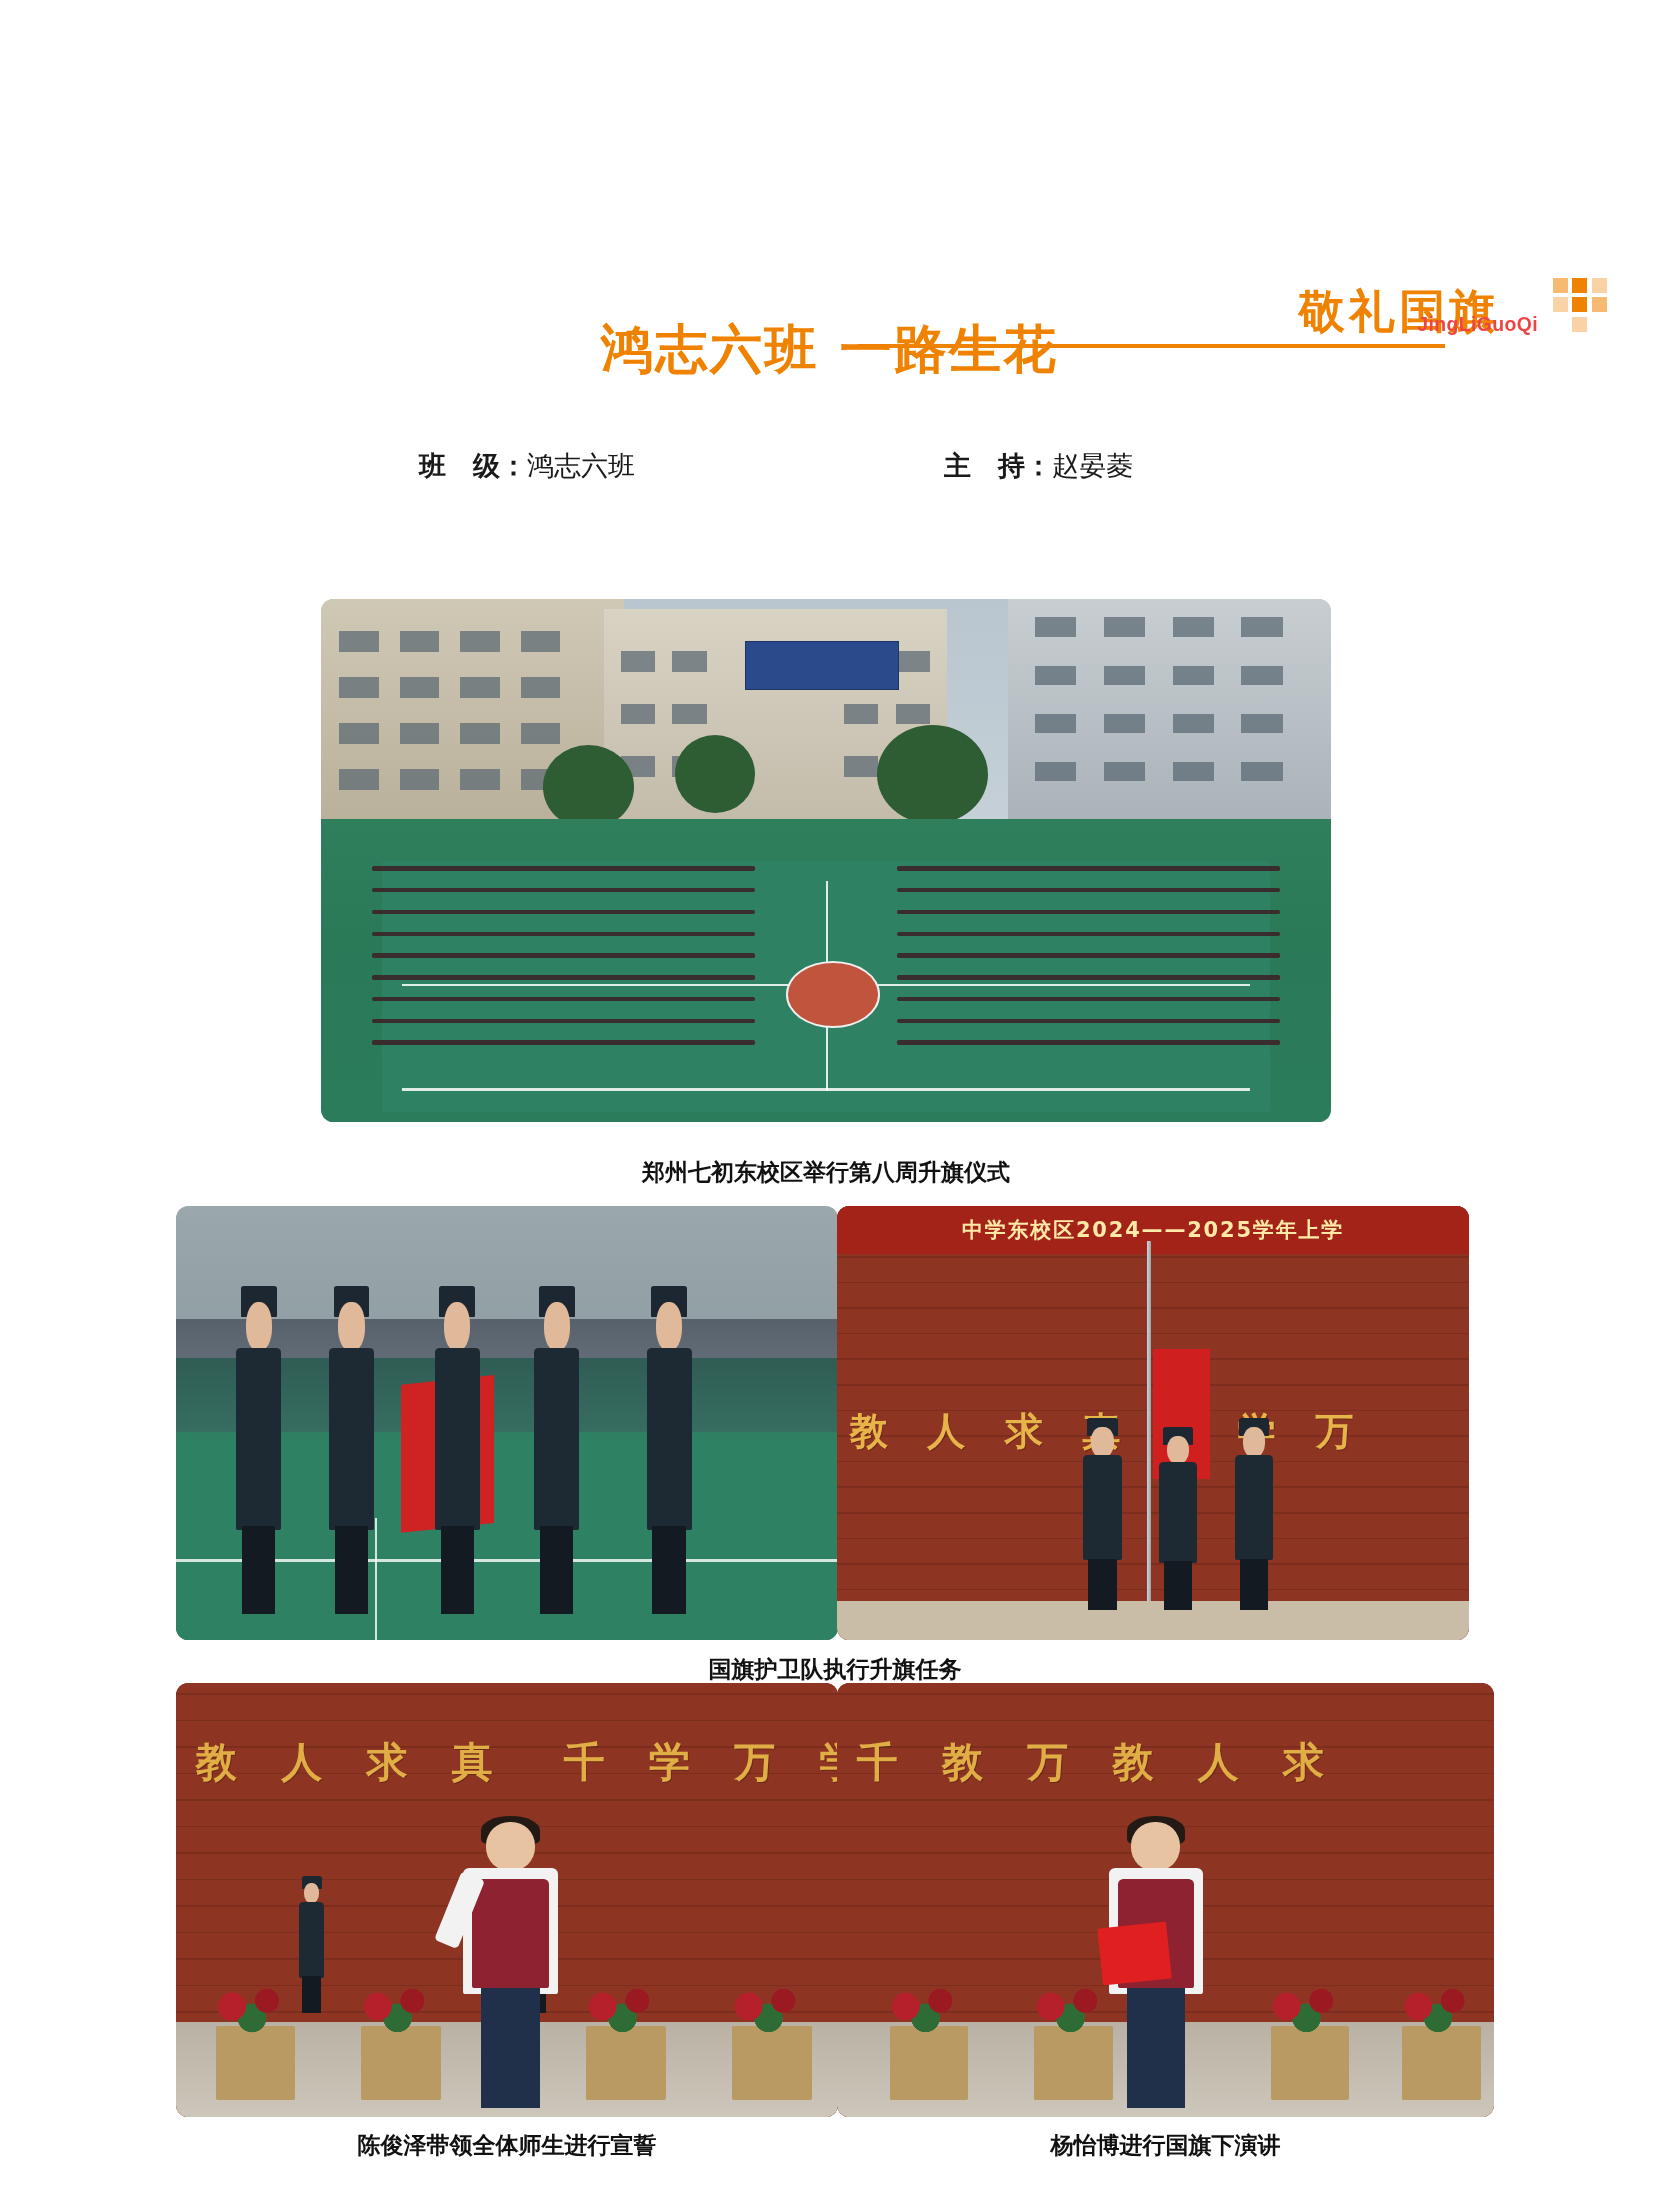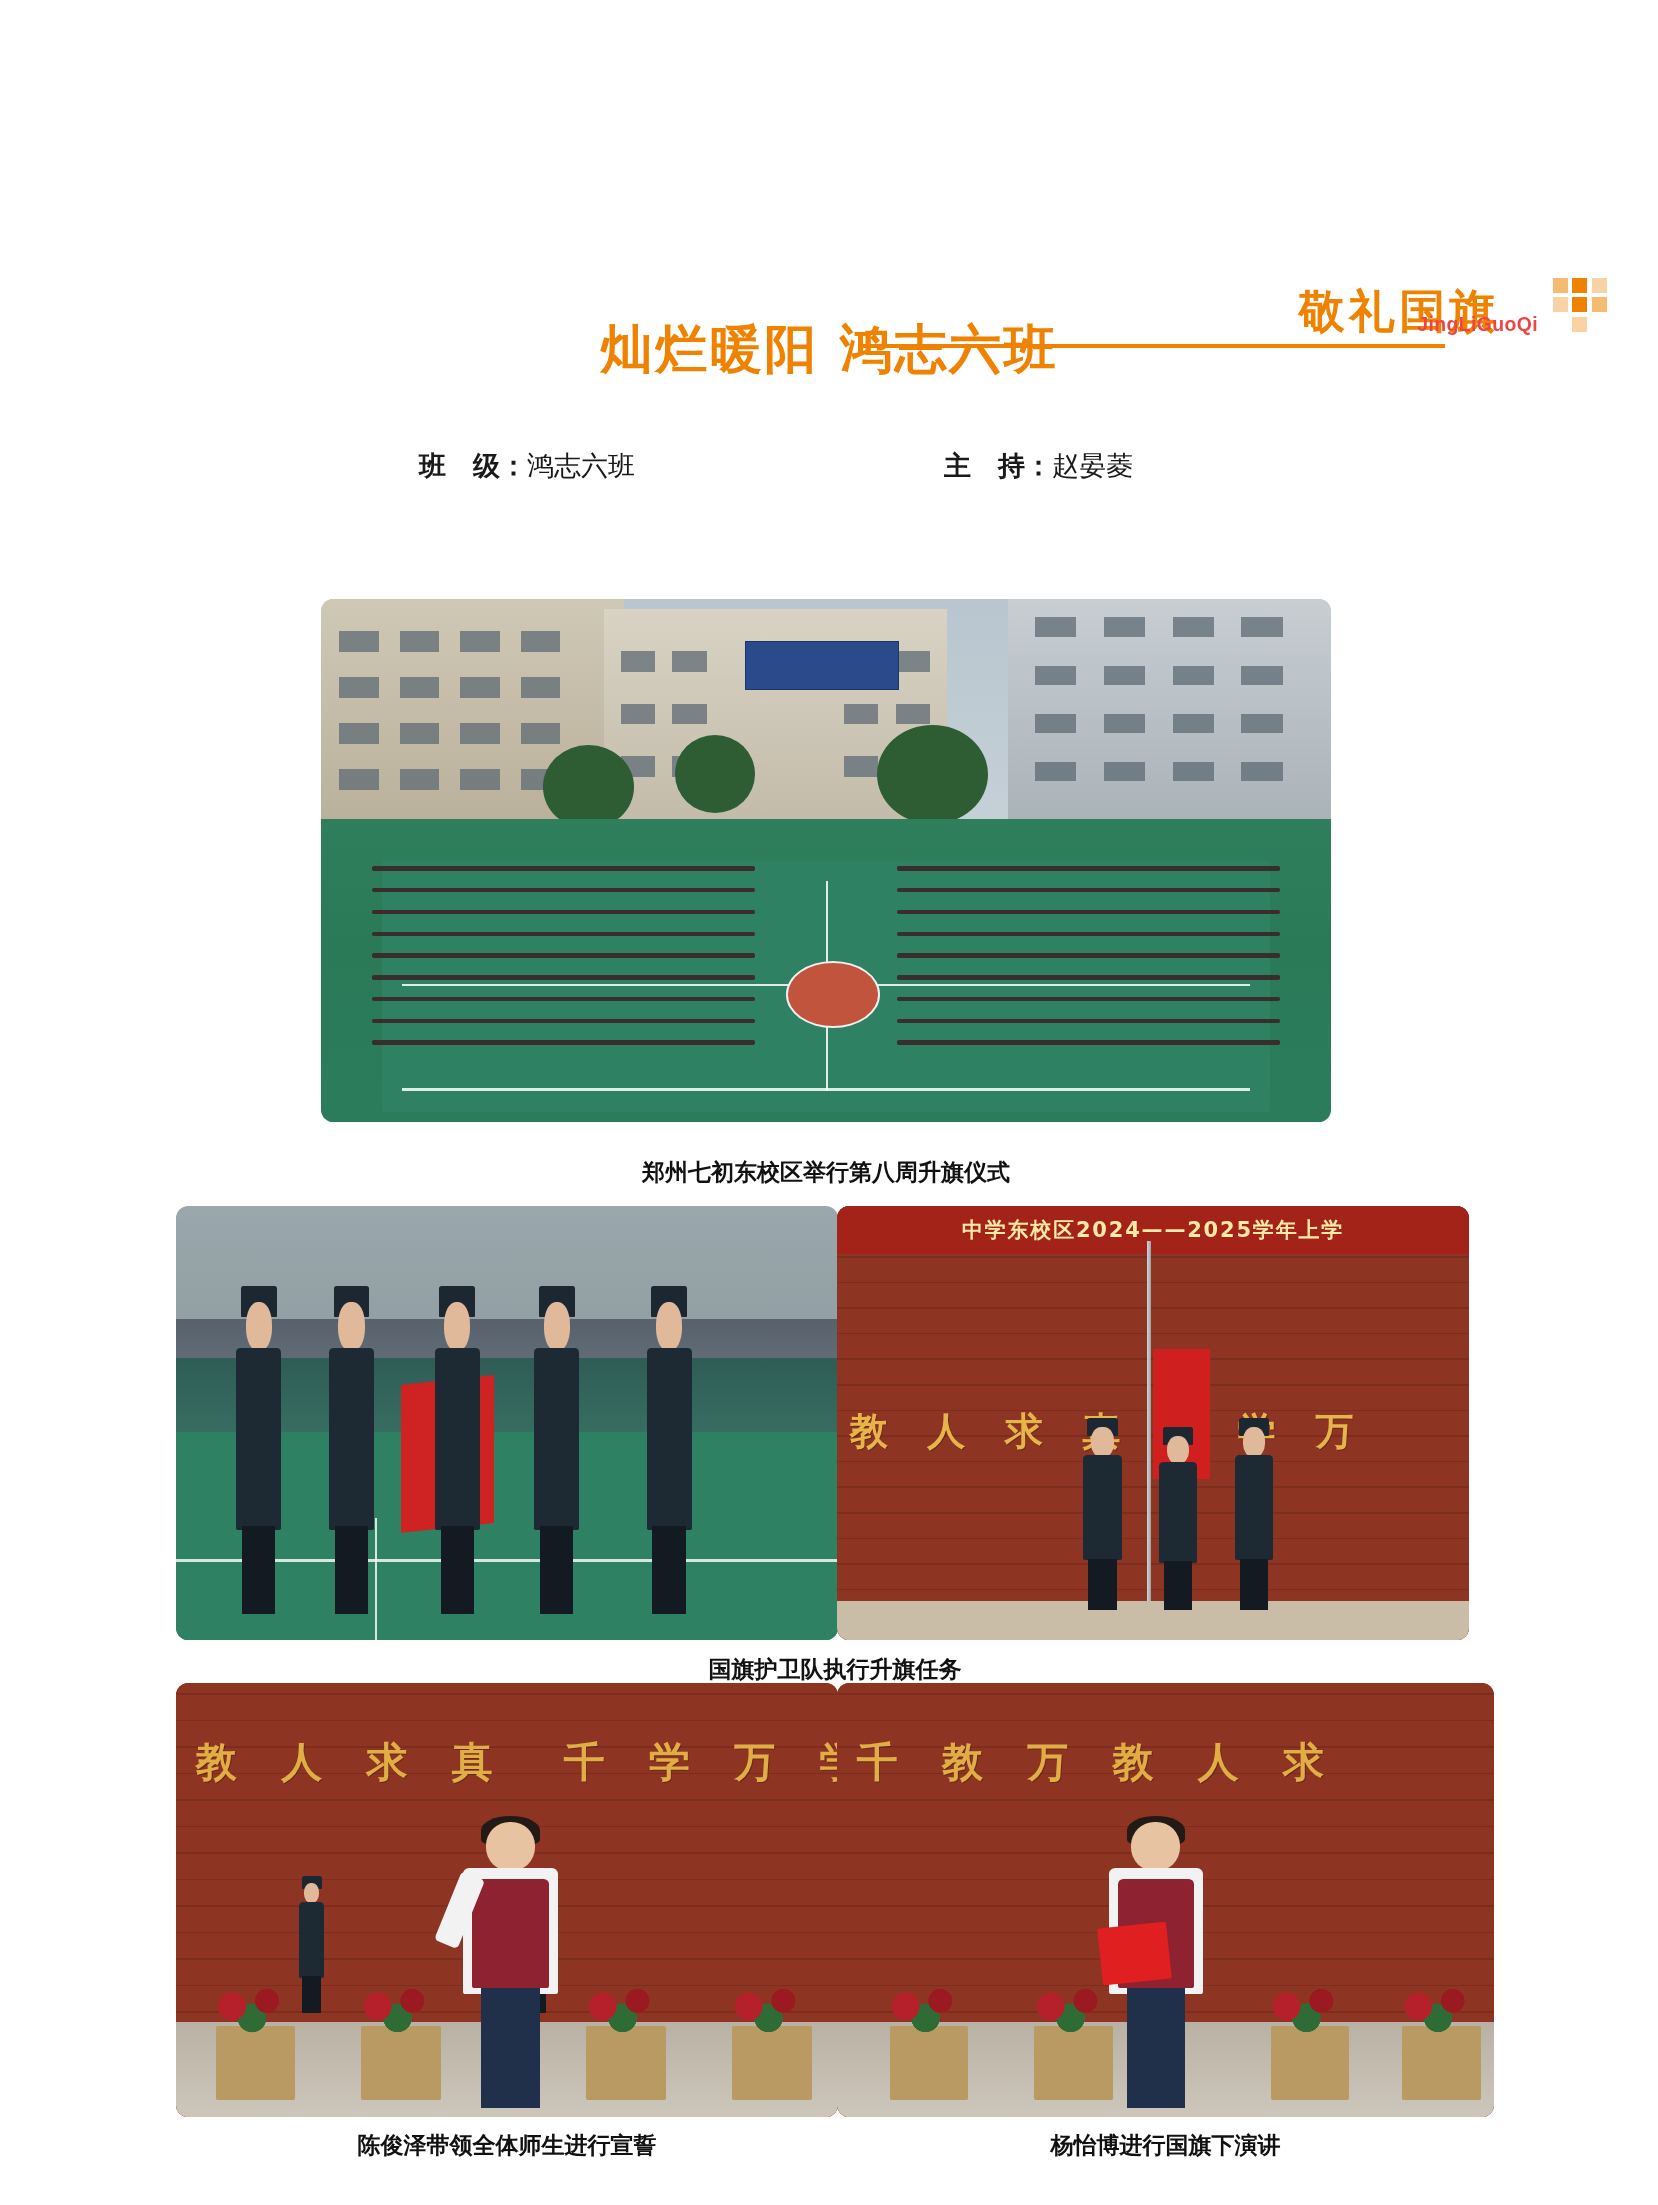--- a/index.html
+++ b/index.html
@@ -250,21 +250,21 @@
     <span class="sq s1"></span>
       <span class="sq s2"></span>
       <span class="sq s3"></span>
     <span class="sq s4"></span>
       <span class="sq s5"></span>
       <span class="sq s6"></span>
     <span class="sq s7"></span>
   </div>
 </div>
 
-<div class="article-title">灿烂暖阳 鸿志六班</div>
+<div class="article-title">鸿志六班 一路生花</div>
 
 <div class="meta">
   <div class="meta-row">
     <span class="meta-cell left">
       <span class="meta-label">班　级：</span><span>鸿志六班</span>
     </span>
     <span class="meta-cell">
       <span class="meta-label">主　持：</span><span>赵晏菱</span>
     </span>
   </div>

